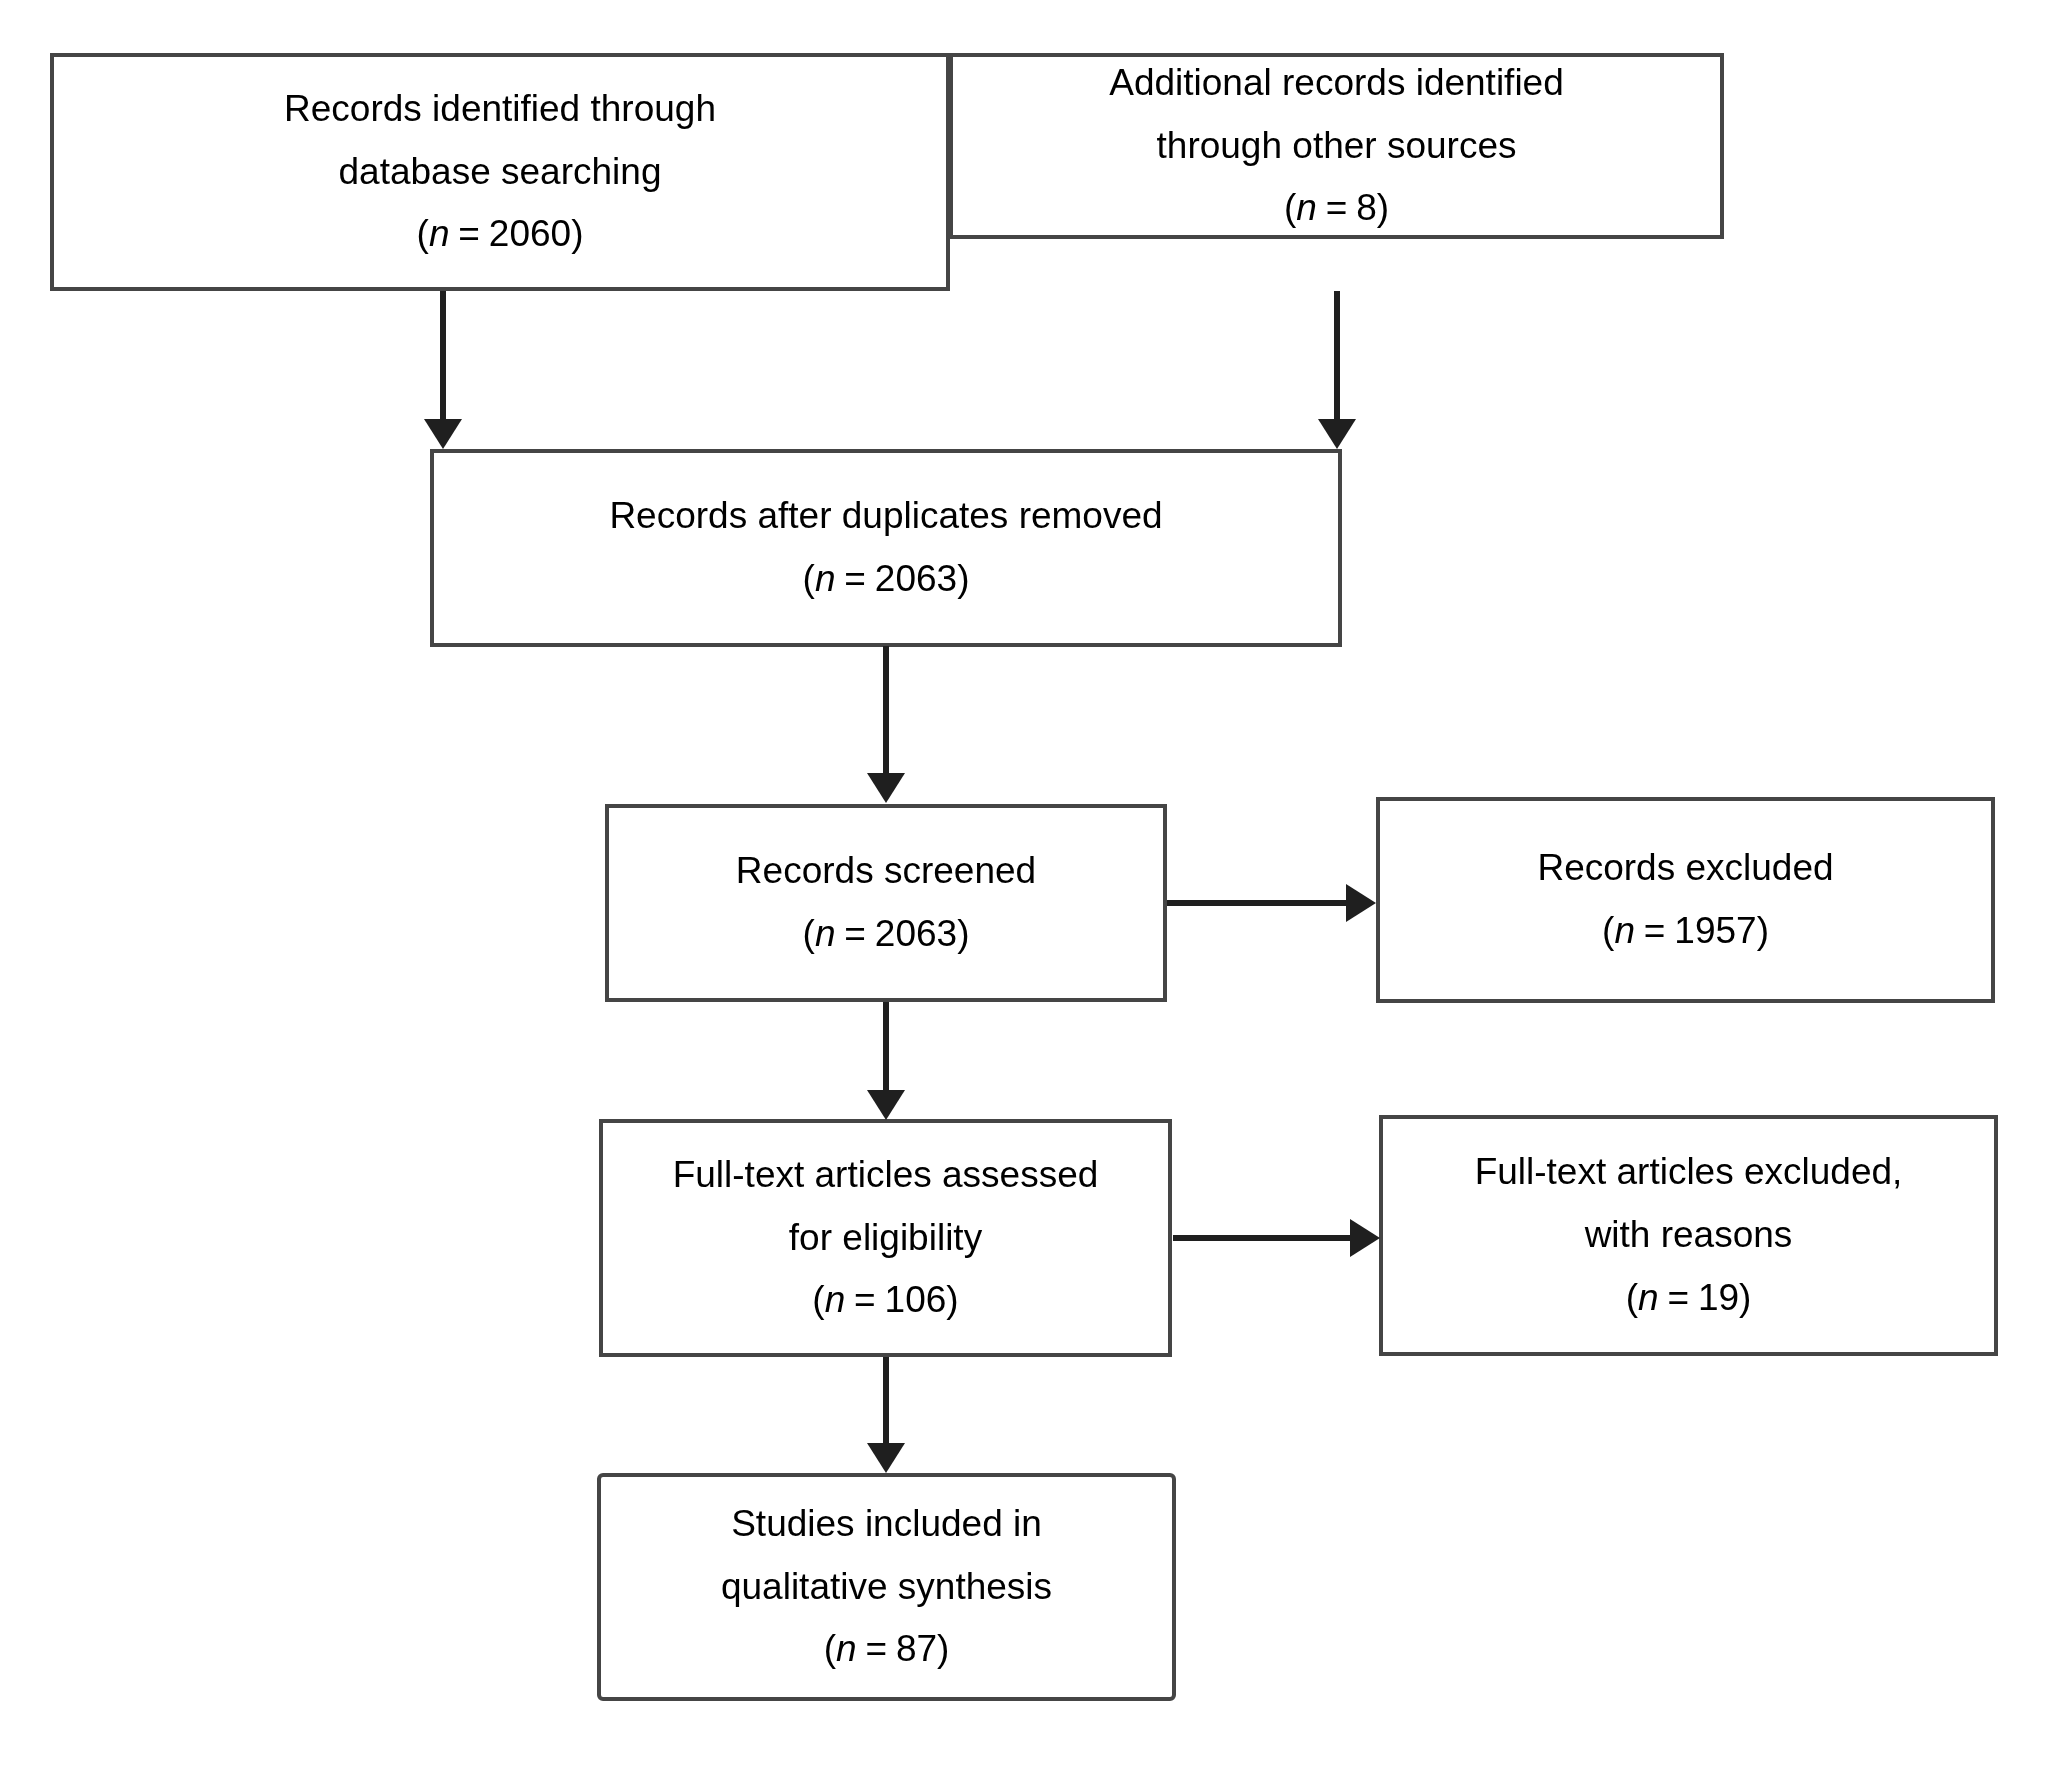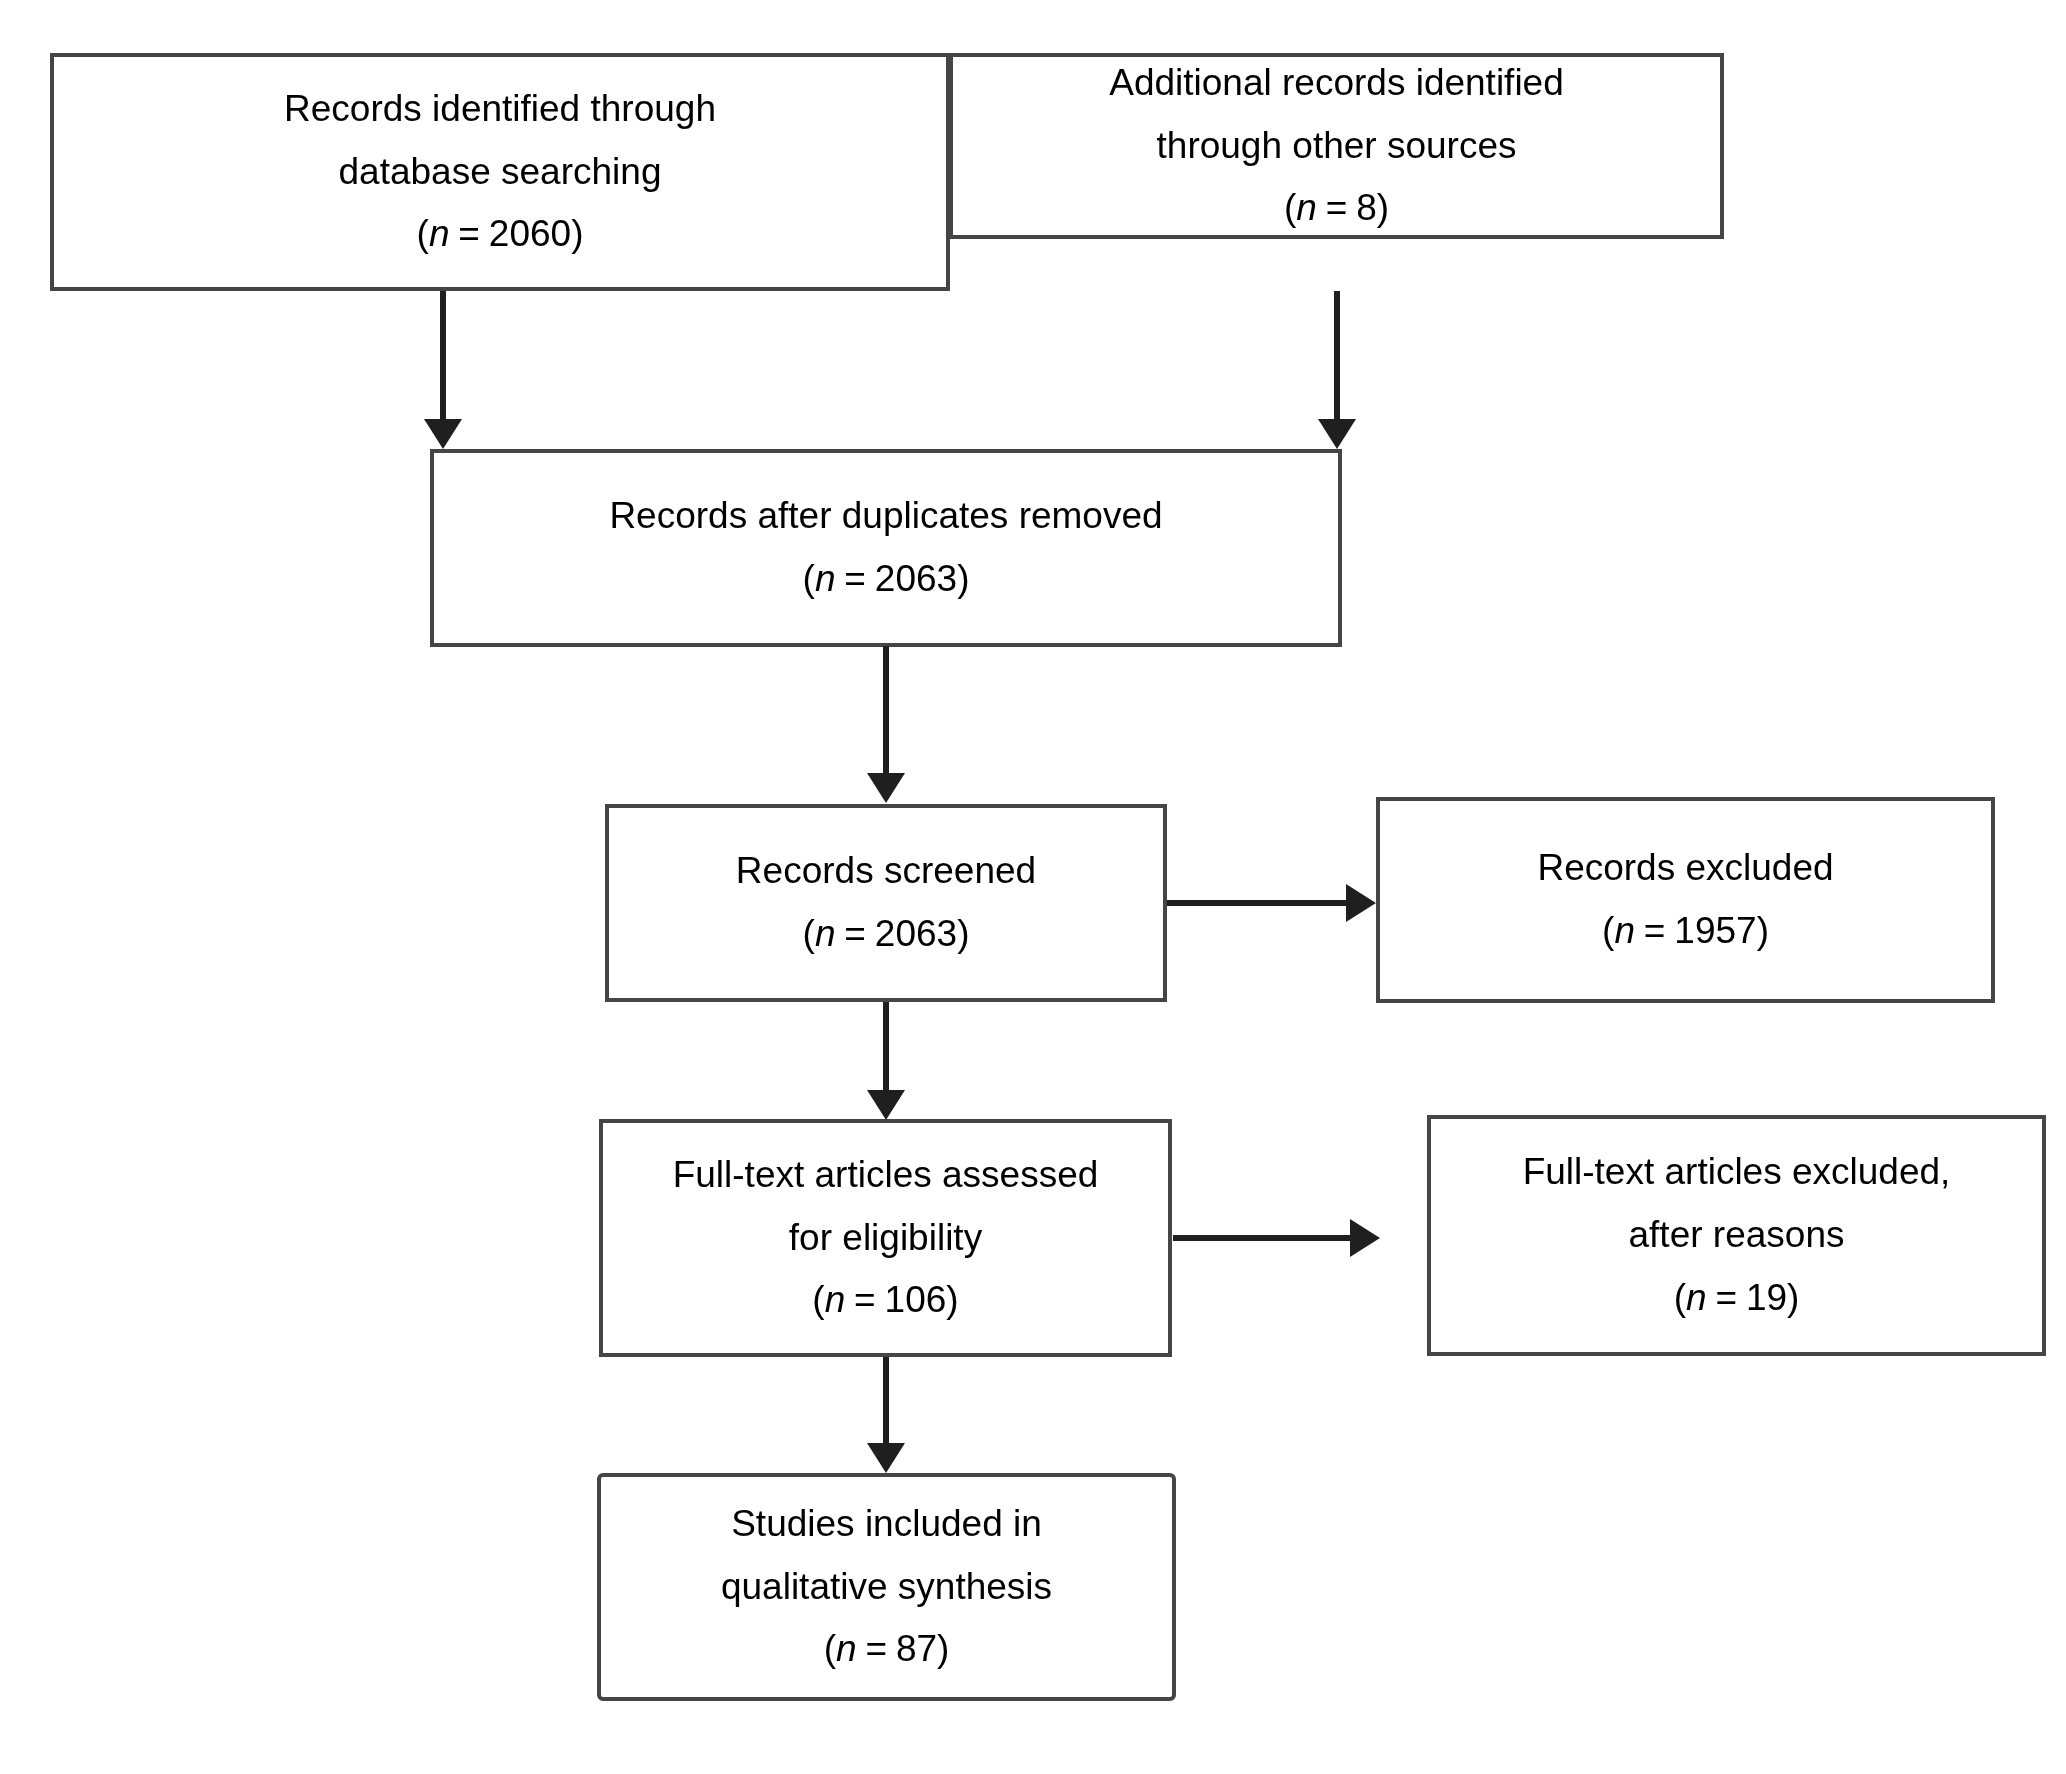--- a/index.html
+++ b/index.html
@@ -65,21 +65,21 @@
     border-bottom: 19px solid transparent;
     border-left: 30px solid var(--arrow);
   }
   
   #box-identified        { left:   50px; top:   53px; width: 900px; height: 238px; }
   #box-additional        { left: 949px; top:   53px; width: 775px; height: 186px; }
   #box-deduplicated      { left:  430px; top:  449px; width: 912px; height: 198px; }
   #box-screened          { left: 605px; top: 804px; width:  562px; height: 198px; }
   #box-records-excluded  { left: 1376px; top: 797px; width: 619px; height: 206px; }
   #box-fulltext-assessed { left: 599px; top: 1119px; width: 573px; height: 238px; }
-  #box-fulltext-excluded { left: 1379px; top: 1115px; width: 619px; height: 241px; margin-left: 48px; }
+  #box-fulltext-excluded { left: 1379px; top: 1115px; width: 619px; height: 241px; }
   #box-included          { left: 597px; top: 1473px; width: 579px; height: 228px; border-radius: 6px; }
   
   #arrow-identified-down   { left:  440px; top:  291px; height: 128px; }
   #arrow-additional-down   { left: 1334px; top:  291px; height: 128px; }
   #arrow-dedup-to-screened { left: 883px; top: 646px; height: 127px; }
   #arrow-screened-down     { left: 883px; top: 1002px; height: 88px; }
   #arrow-fulltext-down     { left: 883px; top: 1357px; height: 86px; }
   #arrow-screened-right    { left: 1167px; top: 900px; width: 179px; }
   #arrow-fulltext-right    { left: 1173px; top: 1235px; width: 177px; }
 </style>
@@ -116,21 +116,21 @@
   </div>
 
   <div class="box" id="box-fulltext-assessed">
     <div class="ln">Full-text articles assessed</div>
     <div class="ln">for eligibility</div>
     <div class="ln"><span>(</span><span class="nvar">n</span><span class="neq">=</span><span>106</span><span>)</span></div>
   </div>
 
   <div class="box" id="box-fulltext-excluded">
     <div class="ln">Full-text articles excluded,</div>
-    <div class="ln">after reasons</div>
+    <div class="ln">with reasons</div>
     <div class="ln"><span>(</span><span class="nvar">n</span><span class="neq">=</span><span>19</span><span>)</span></div>
   </div>
 
   <div class="box" id="box-included">
     <div class="ln">Studies included in</div>
     <div class="ln">qualitative synthesis</div>
     <div class="ln"><span>(</span><span class="nvar">n</span><span class="neq">=</span><span>87</span><span>)</span></div>
   </div>
 
   <div class="varrow" id="arrow-identified-down"></div>

